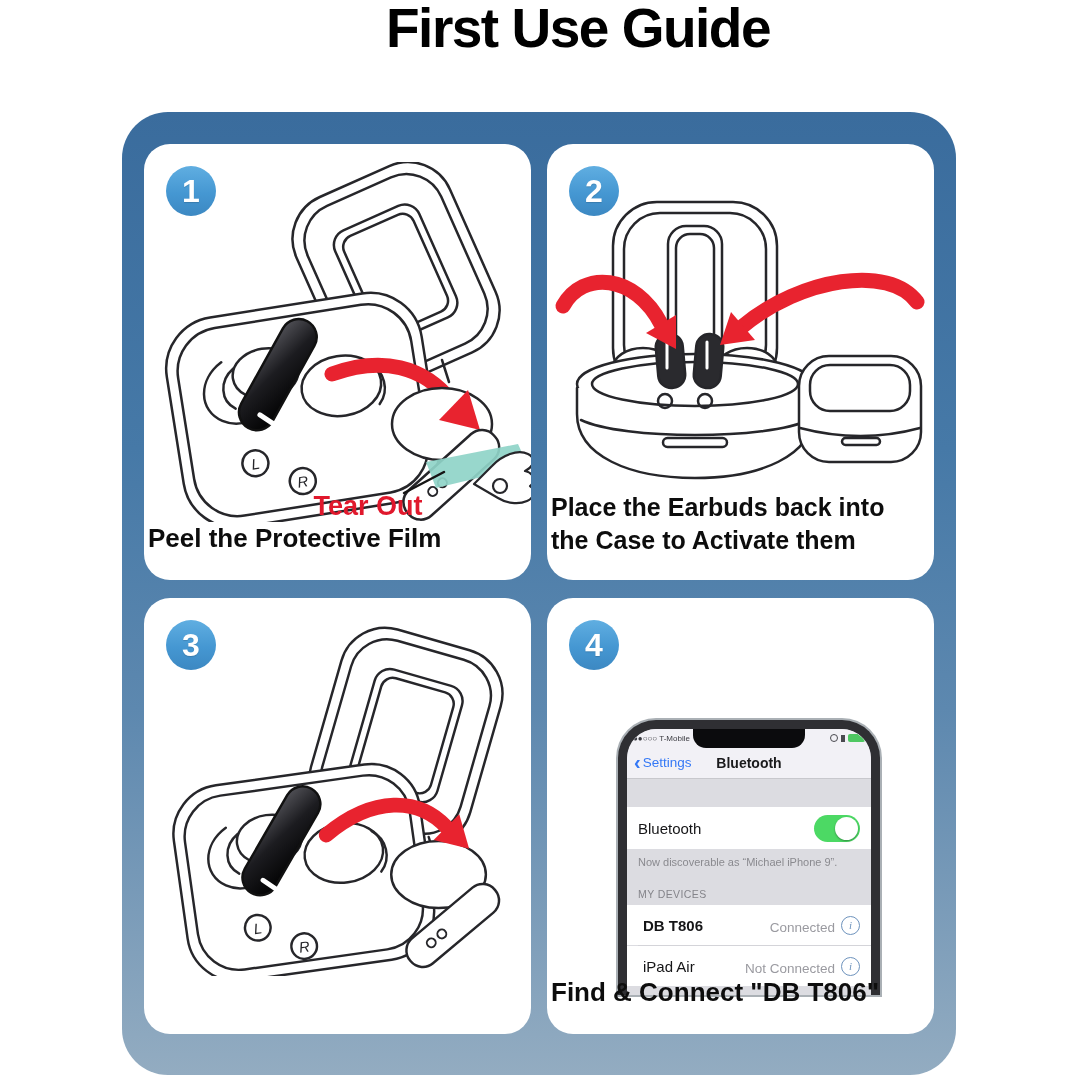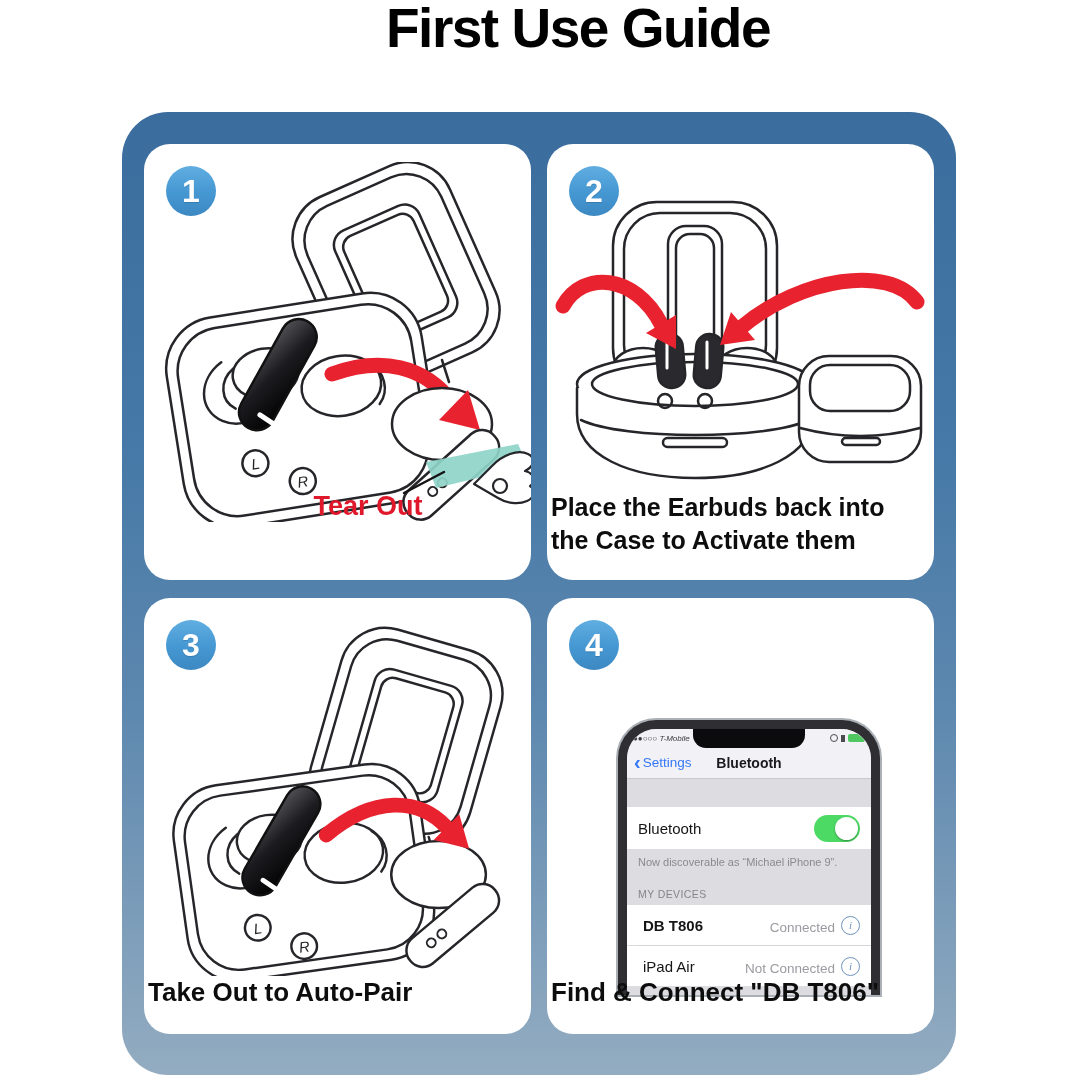--- a/index.html
+++ b/index.html
@@ -37,21 +37,21 @@
   .art3{left:0;top:28px;width:387px;height:350px;}
   svg text{font-family:"Liberation Sans",sans-serif;}
   
   .phone{
     position:absolute;left:71px;top:122px;width:244px;height:266px;
     border:9px solid #2f2f33;border-bottom:none;border-radius:38px 38px 0 0;
     background:#dcdce1;box-shadow:0 0 0 2px #aab0b5;overflow:hidden;z-index:3;
   }
   .screen{position:absolute;inset:0;background:#dcdce1;border-radius:30px 30px 0 0;overflow:hidden;}
   .statusbar{position:relative;height:20px;background:#f2f1f6;}
-  .carrier{position:absolute;left:6px;top:5px;font-size:8px;color:#3a3a40;width:66px;overflow:hidden;white-space:nowrap;font-style:italic;}
+  .carrier{position:absolute;left:6px;top:5px;font-size:8px;color:#3a3a40;width:66px;overflow:hidden;white-space:nowrap;}
   .notch{position:absolute;left:50%;transform:translateX(-50%);top:0;width:112px;height:19px;background:#0b0b0d;border-radius:0 0 13px 13px;}
   .sticons{position:absolute;right:6px;top:5px;display:flex;align-items:center;gap:3px;}
   .st-dot{width:6px;height:6px;border-radius:50%;border:1.5px solid #4a4a50;display:inline-block;}
   .st-dot2{width:4px;height:7px;background:#4a4a50;display:inline-block;}
   .battery{width:17px;height:8px;border-radius:2px;background:#4fc862;display:inline-block;position:relative;}
   .battery::after{content:"";position:absolute;right:-3px;top:2px;width:2px;height:4px;background:#9a9aa0;border-radius:0 1px 1px 0;}
   .navbar{position:relative;height:29px;background:#f2f1f6;border-bottom:1px solid #c8c8cd;}
   .back{position:absolute;left:7px;top:4px;color:#3478f6;font-size:13.5px;display:flex;align-items:center;gap:2px;}
   .chev{font-size:20px;font-weight:bold;line-height:18px;}
   .navtitle{display:block;text-align:center;line-height:29px;font-size:14px;font-weight:bold;color:#1a1a1c;}
@@ -122,20 +122,21 @@
         </g>
         <polygon points="282,300 374,282 384,304 292,326" fill="#8fd4c8" stroke="none" opacity="0.92"></polygon>
         <g stroke-width="2.2">
           <path d="M348,304 c10,-11 26,-17 36,-12 c8,4 6,13 -3,17 c9,2 11,10 5,15 c6,4 4,12 -3,15 c-9,4 -21,2 -29,-3 l-24,-14 z"></path>
           <circle cx="356" cy="324" r="7"></circle>
         </g>
         <line x1="300" y1="310" x2="260" y2="331" stroke="#151515" stroke-width="2.5"></line>
       </g>
       <text x="224" y="353" text-anchor="middle" font-size="27" font-weight="bold" fill="#e0182c">Tear Out</text>
     </svg>
+    <div class="caption">Peel the Protective Film</div>
   </div>
 
   <div class="card c2">
     <div class="badge">2</div>
     <svg class="art art2" viewBox="0 0 387 330">
       <g stroke="#26262a" stroke-width="2.5" fill="#fff" stroke-linecap="round" stroke-linejoin="round">
         <g>
           <rect x="66" y="14" width="164" height="190" rx="44"></rect>
           <rect x="77" y="25" width="142" height="168" rx="36" fill="none"></rect>
           <rect x="121" y="38" width="54" height="150" rx="18"></rect>
@@ -209,21 +210,20 @@
         <path d="M182,212 C230,172 276,174 304,204" stroke="#e8232f" stroke-width="15" fill="none"></path>
         <ellipse cx="296" cy="252" rx="48" ry="34"></ellipse>
         <polygon points="327,226 291,217 317,191" fill="#e8232f" stroke="none"></polygon>
         <g transform="rotate(50 320 295)">
           <rect x="304" y="252" width="33" height="112" rx="16"></rect>
           <circle cx="320" cy="322" r="4.5" fill="none" stroke-width="2"></circle>
           <circle cx="320" cy="336" r="4.5" fill="none" stroke-width="2"></circle>
         </g>
       </g>
     </svg>
-    <div class="caption">Take Out to Auto-Pair</div>
   </div>
 
   <div class="card c4">
     <div class="badge">4</div>
 
     <div class="phone">
       <div class="screen">
         <div class="statusbar">
           <span class="carrier">●●○○○ T-Mobile</span>
           <div class="notch"></div>

